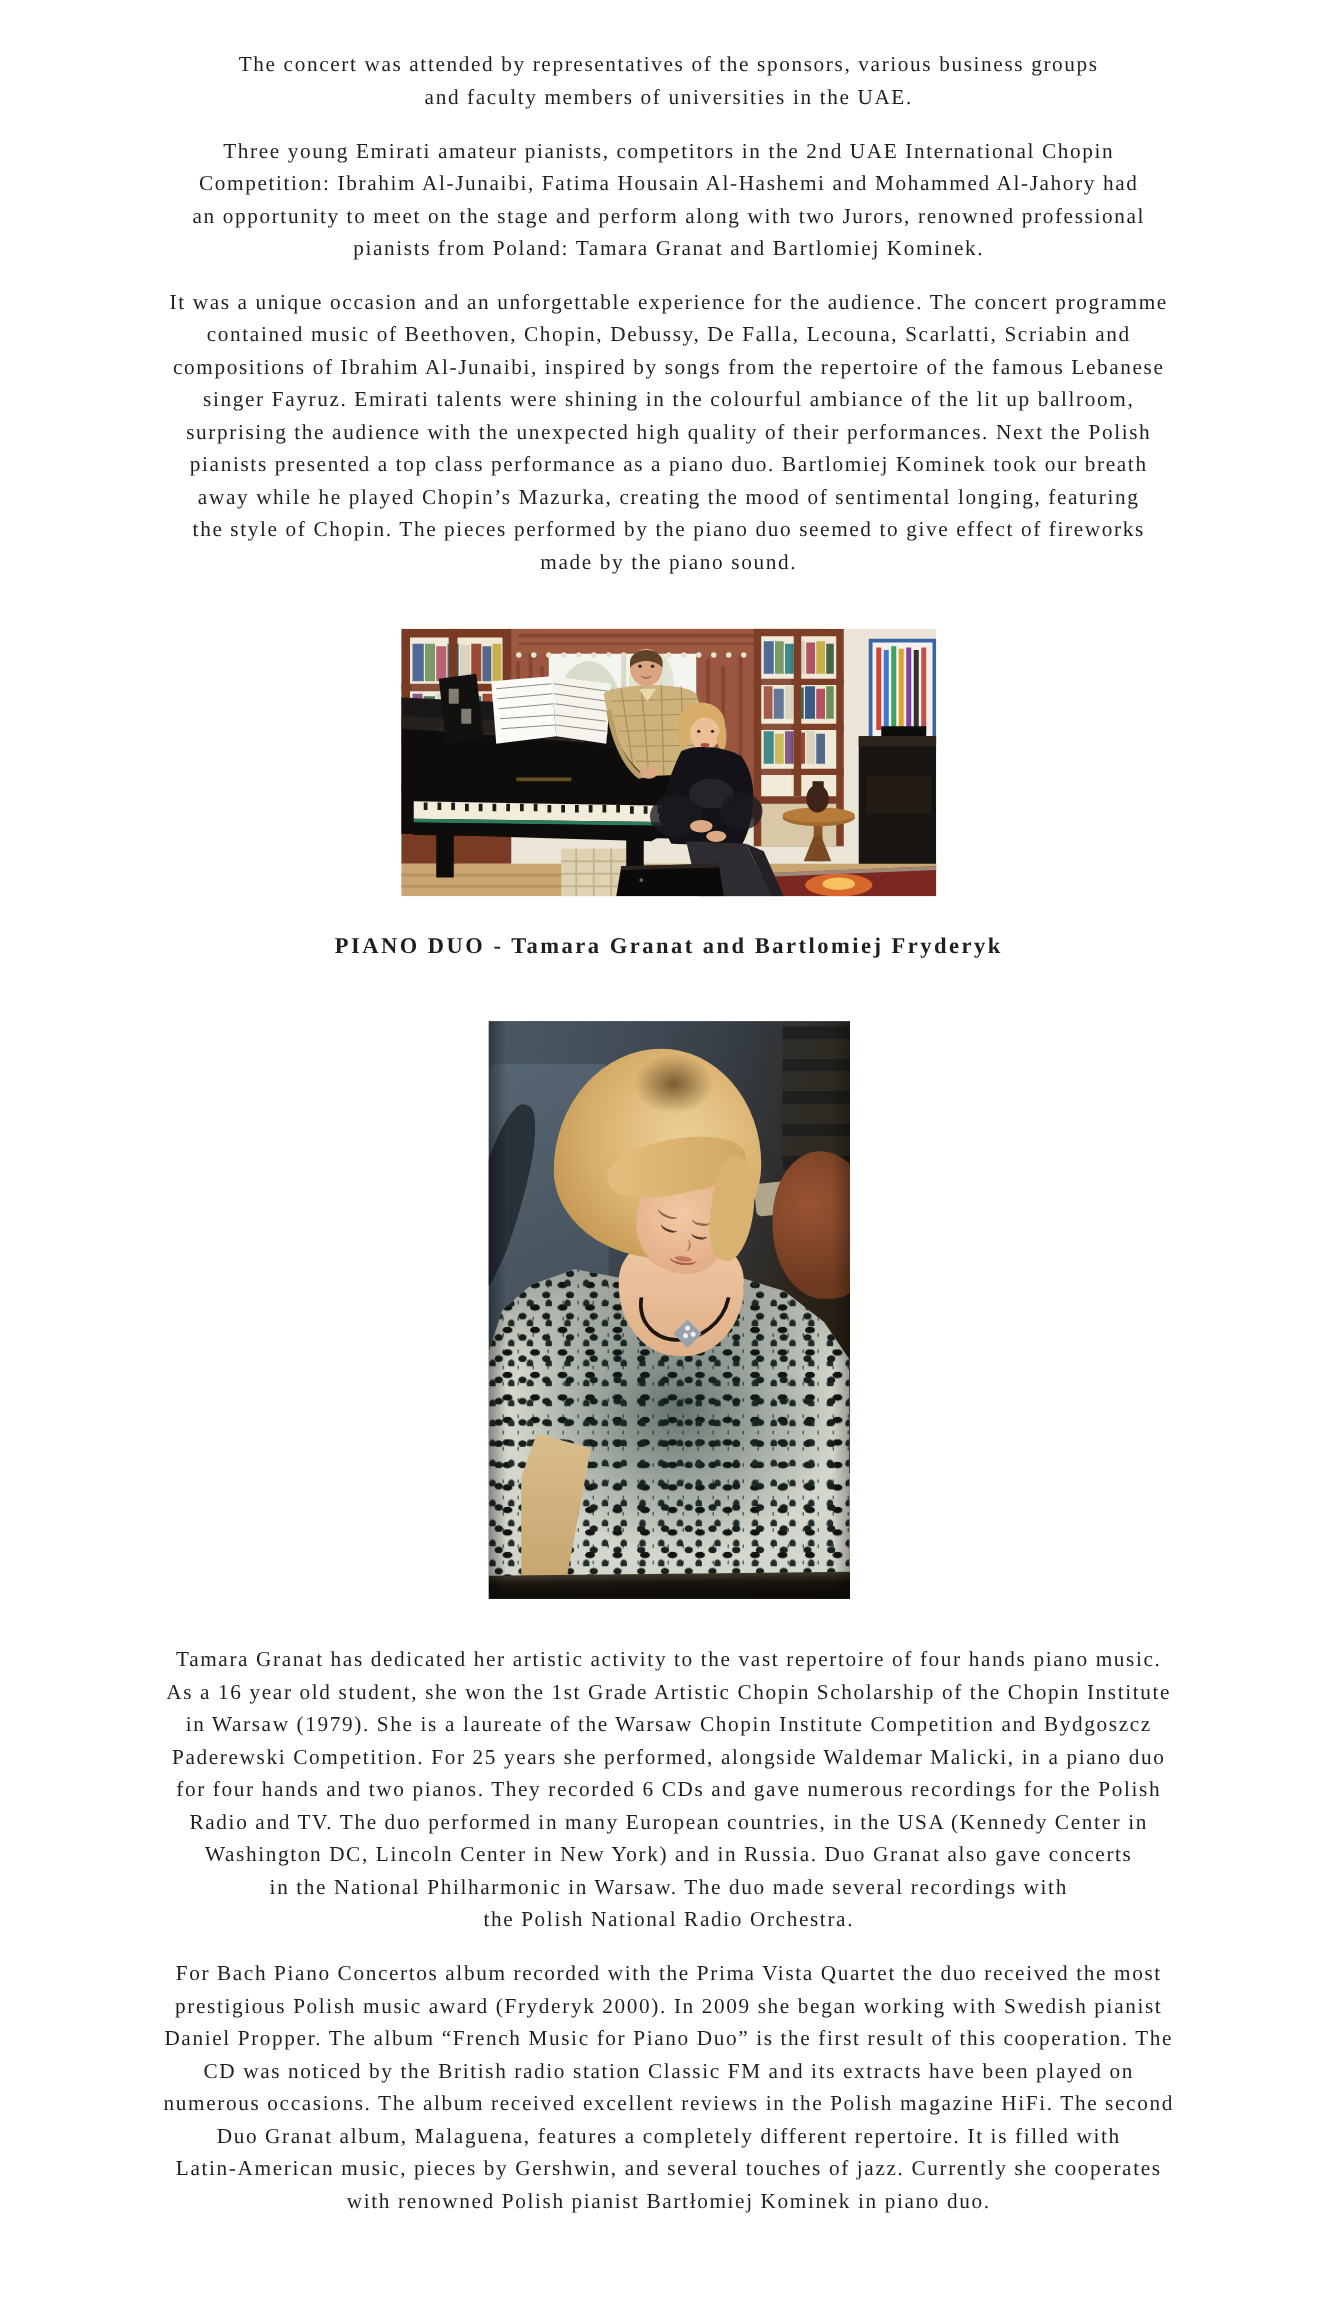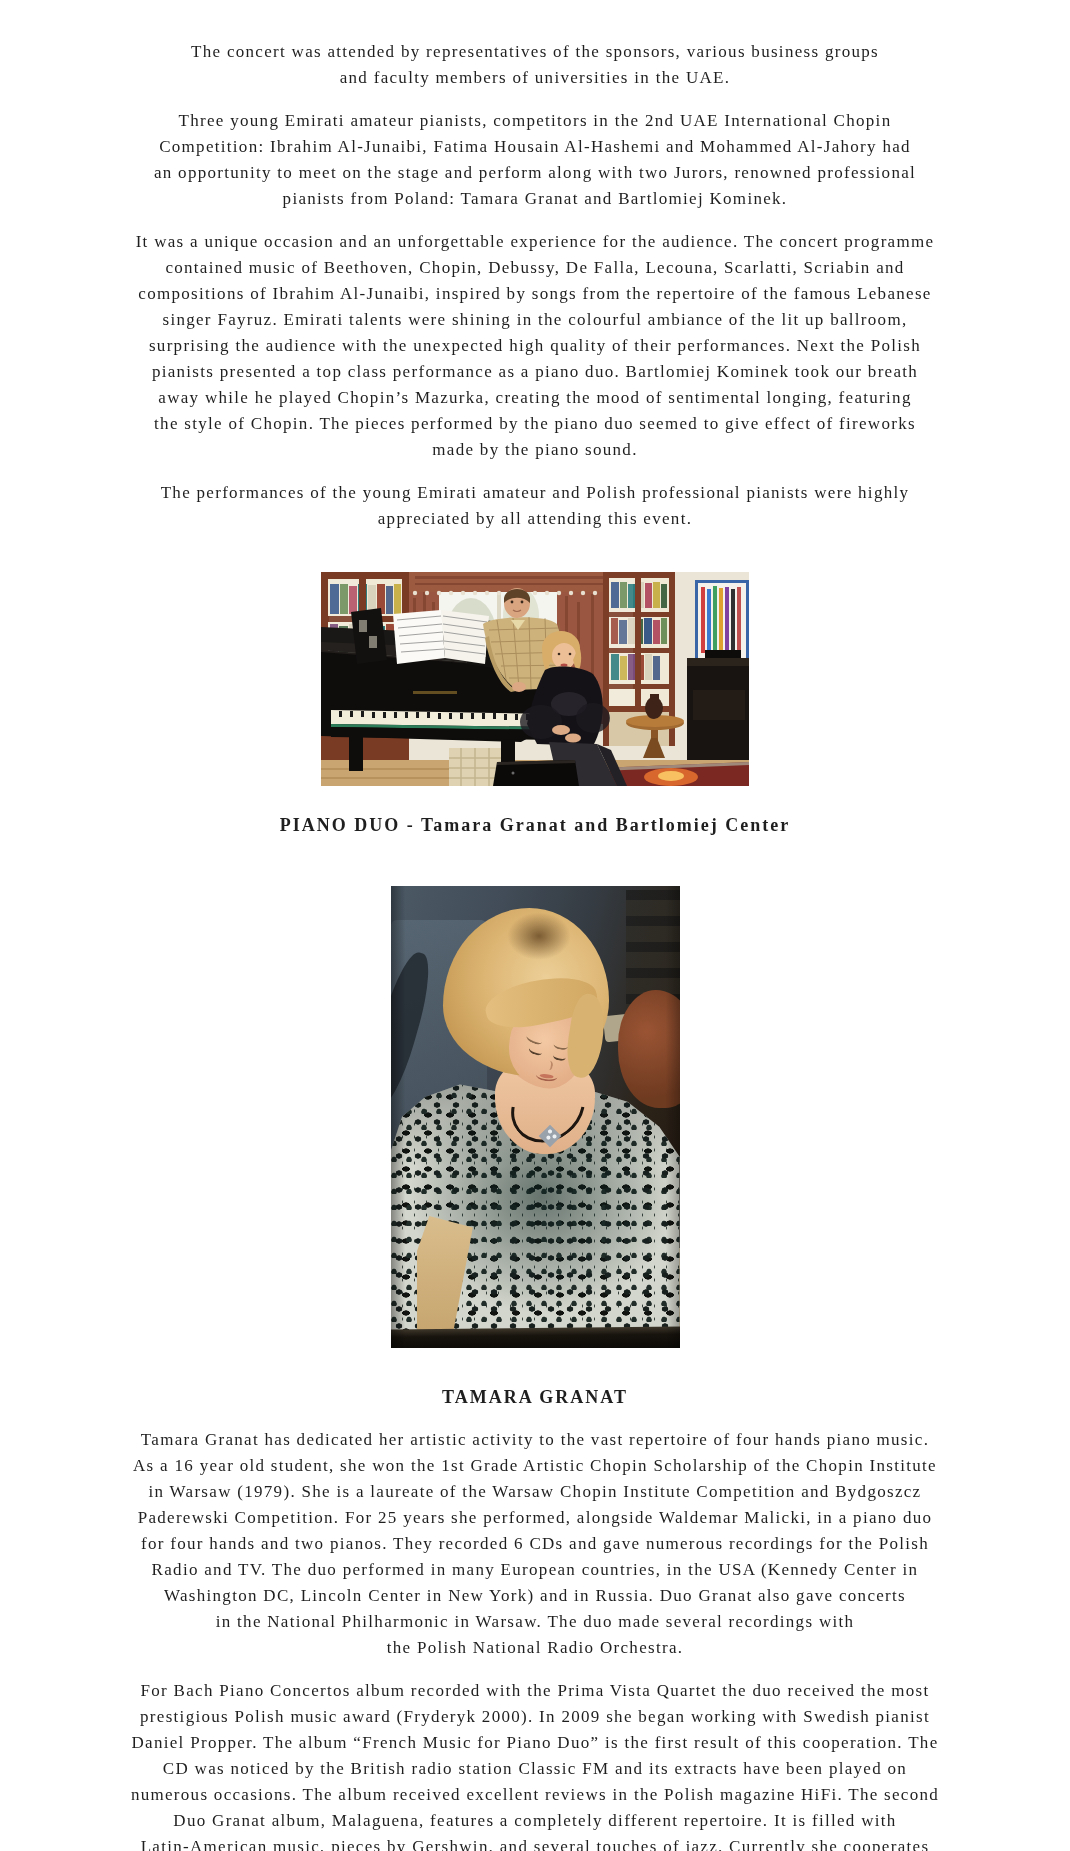--- a/index.html
+++ b/index.html
@@ -69,22 +69,20 @@
 pianists from Poland: Tamara Granat and Bartlomiej Kominek.</p>
     <p class="body-text">It was a unique occasion and an unforgettable experience for the audience. The concert programme
 contained music of Beethoven, Chopin, Debussy, De Falla, Lecouna, Scarlatti, Scriabin and
 compositions of Ibrahim Al-Junaibi, inspired by songs from the repertoire of the famous Lebanese
 singer Fayruz. Emirati talents were shining in the colourful ambiance of the lit up ballroom,
 surprising the audience with the unexpected high quality of their performances. Next the Polish
 pianists presented a top class performance as a piano duo. Bartlomiej Kominek took our breath
 away while he played Chopin’s Mazurka, creating the mood of sentimental longing, featuring
 the style of Chopin. The pieces performed by the piano duo seemed to give effect of fireworks
 made by the piano sound.</p>
-    <p class="body-text">The performances of the young Emirati amateur and Polish professional pianists were highly
-appreciated by all attending this event.</p>
 
     <figure class="photo-duo" aria-label="Tamara Granat and Bartlomiej Kominek posing at a black grand piano in a room with bookshelves, curtains and an upright piano">
       <svg width="428" height="214" viewBox="0 0 428 214" xmlns="http://www.w3.org/2000/svg">
 
         <rect x="0" y="0" width="428" height="214" fill="#eae5d6"></rect>
 
         <rect x="116" y="2" width="126" height="124" fill="#f4f5ef"></rect>
         <ellipse cx="150" cy="66" rx="26" ry="40" fill="#ccd1bc" opacity="0.7"></ellipse>
         <ellipse cx="200" cy="44" rx="18" ry="28" fill="#d8dcc8" opacity="0.7"></ellipse>
         <rect x="176" y="2" width="4" height="124" fill="#ddd8c6"></rect>
@@ -362,21 +360,21 @@
         </g>
 
         <g>
           <polygon points="176,190 254,188 258,214 172,214" fill="#0c0a09"></polygon>
           <polygon points="176,190 254,188 254,191 176,193" fill="#2a2521"></polygon>
           <circle cx="192" cy="201" r="1.5" fill="#6a6a6a"></circle>
         </g>
       </svg>
     </figure>
 
-    <h2 class="section-heading">PIANO DUO - Tamara Granat and Bartlomiej Center</h2>
+    <h2 class="section-heading">PIANO DUO - Tamara Granat and Bartlomiej Fryderyk</h2>
 
     <figure class="photo-portrait" aria-label="Tamara Granat with blonde hair, wearing a black and white patterned blouse, seated at a piano looking down">
       <div class="pp-bg"></div>
       <div class="pp-wallpanel"></div>
       <div class="pp-guitar"></div>
       <div class="pp-shelf"></div>
       <div class="pp-sidetable"></div>
       <div class="pp-chair"></div>
       <div class="pp-floor"></div>
       <div class="pp-blouse"></div>
@@ -404,21 +402,20 @@
         <div class="pp-nose"></div>
         <div class="pp-smile"></div>
         <div class="pp-lips"></div>
       </div>
       <div class="pp-bang"></div>
       <div class="pp-strand"></div>
       <div class="pp-piano"></div>
       <div class="pp-vignette"></div>
     </figure>
 
-    <h2 class="section-heading">TAMARA GRANAT</h2>
     <p class="body-text">Tamara Granat has dedicated her artistic activity to the vast repertoire of four hands piano music.
 As a 16 year old student, she won the 1st Grade Artistic Chopin Scholarship of the Chopin Institute
 in Warsaw (1979). She is a laureate of the Warsaw Chopin Institute Competition and Bydgoszcz
 Paderewski Competition. For 25 years she performed, alongside Waldemar Malicki, in a piano duo
 for four hands and two pianos. They recorded 6 CDs and gave numerous recordings for the Polish
 Radio and TV. The duo performed in many European countries, in the USA (Kennedy Center in
 Washington DC, Lincoln Center in New York) and in Russia. Duo Granat also gave concerts
 in the National Philharmonic in Warsaw. The duo made several recordings with
 the Polish National Radio Orchestra.</p>
     <p class="body-text">For Bach Piano Concertos album recorded with the Prima Vista Quartet the duo received the most

